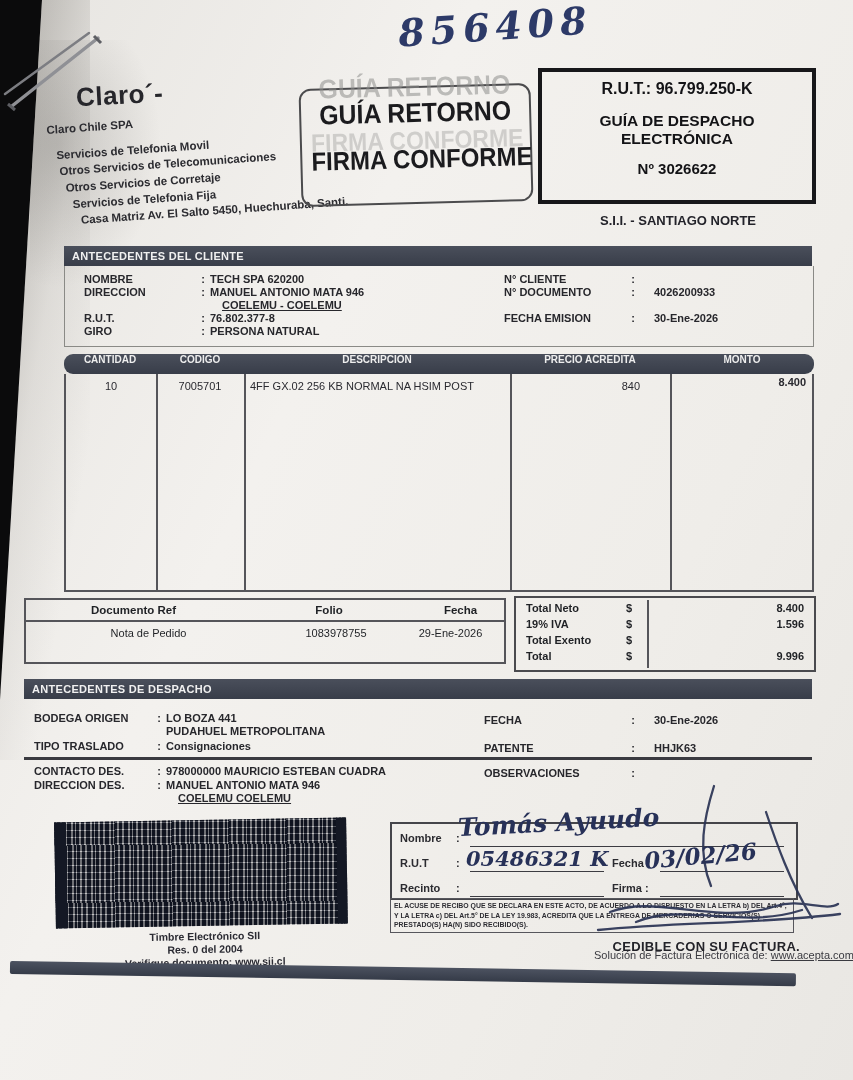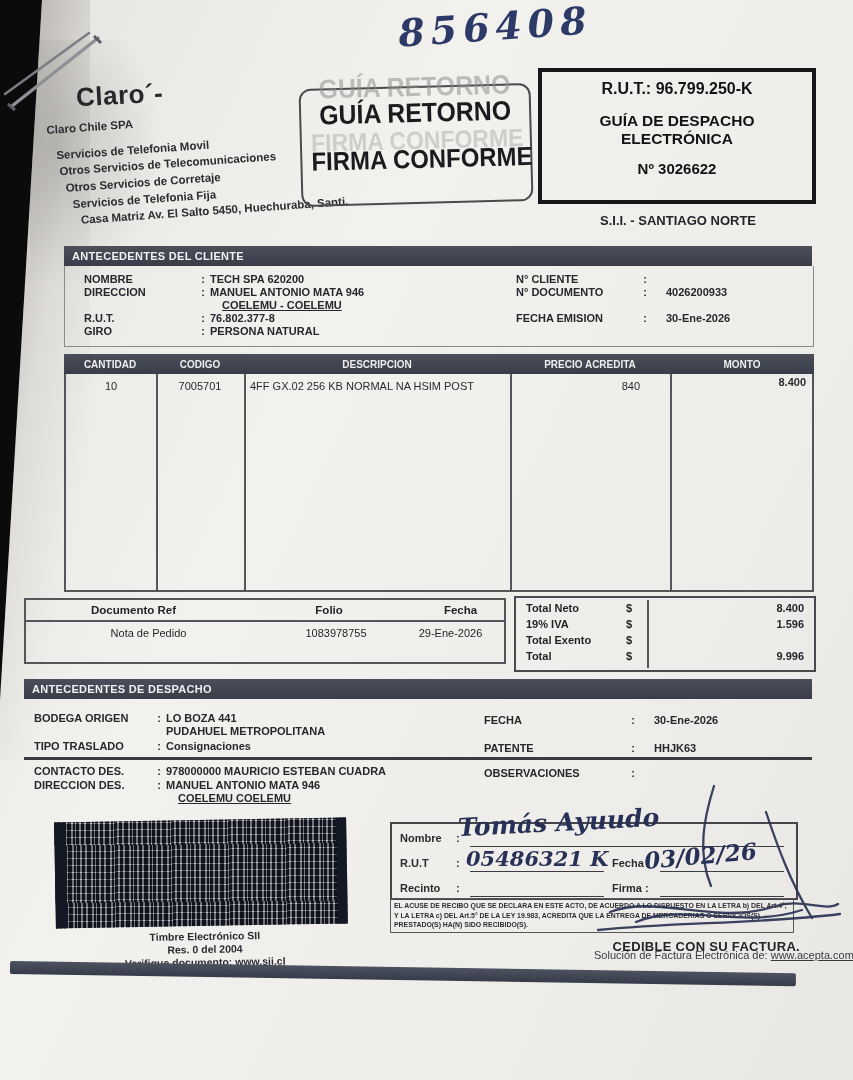--- a/index.html
+++ b/index.html
@@ -44,26 +44,26 @@
   
   .bar{height:20px;background:linear-gradient(#4a4f5b,#383d49);color:#f0f0f0;font-size:11px;
         font-weight:bold;line-height:20px;padding-left:8px;letter-spacing:.3px;box-sizing:border-box;}
   .client-bar{left:64px;top:246px;width:748px;}
   .client-box{left:64px;top:266px;width:748px;height:80px;border:1.5px solid #8a8a86;border-top:none;}
   
   .kv{position:absolute;z-index:2;display:flex;font-size:11px;font-weight:bold;color:#27272c;line-height:1.2;}
   .kv .k{display:inline-block;}
   .kv .colon{display:inline-block;width:14px;text-align:center;}
   .kv .v .block{display:block;}
-  .w112{width:112px;}.w122{width:122px;margin-left:12px;}.w118{width:118px;}.w142{width:142px;}
+  .w112{width:112px;}.w122{width:122px;}.w118{width:118px;}.w142{width:142px;}
   .ind{margin-left:12px;text-decoration:underline;}
   
   .items{left:64px;top:354px;width:750px;}
   .items-head{display:flex;height:20px;background:linear-gradient(#4a4f5b,#383d49);color:#eee;
-        font-size:10px;font-weight:bold;align-items:center;}
+        font-size:10px;font-weight:bold;align-items:flex-start;border-radius:9px;}
   .items-head span{display:block;text-align:center;}
   .c1{width:92px;}.c2{width:88px;}.c3{width:266px;}.c4{width:160px;}.c5{width:144px;}
   .items-body{position:relative;height:216px;border:2px solid #55555a;border-top:none;}
   .sep{position:absolute;top:0;bottom:0;width:1.5px;background:#55555a;}
   .sep1{left:90px;}.sep2{left:178px;}.sep3{left:444px;}.sep4{left:604px;}
   .cell{position:absolute;font-size:11px;color:#2a2a30;}
   
   .refbox{left:24px;top:598px;width:478px;height:62px;border:2px solid #55555a;}
   .ref-head{display:flex;height:20px;border-bottom:2px solid #55555a;font-size:11.5px;font-weight:bold;
         align-items:center;gap:31px;}

